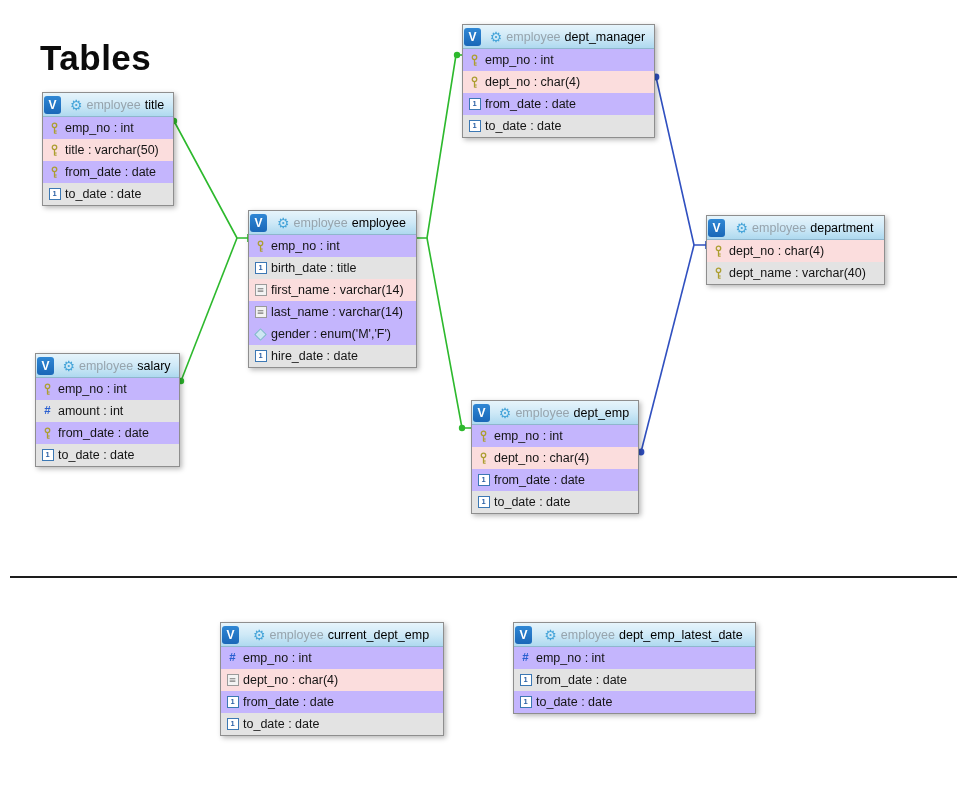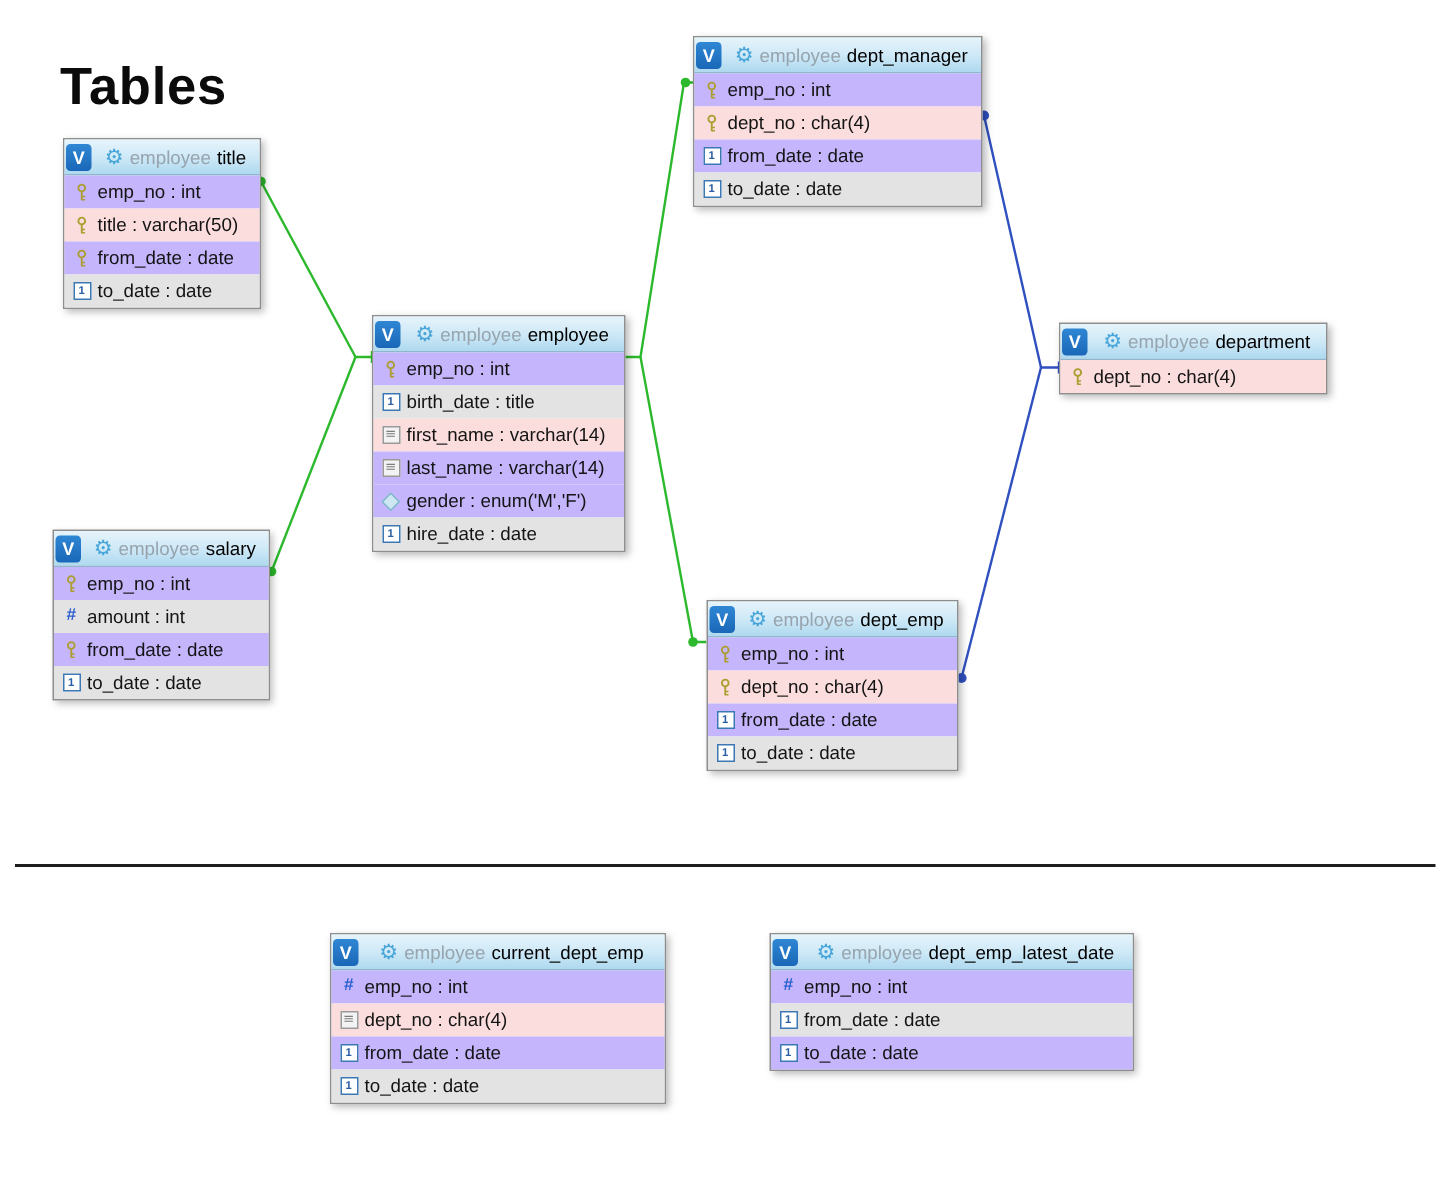--- a/index.html
+++ b/index.html
@@ -317,20 +317,31 @@
         <span class="ic">
           <svg width="9" height="13" viewBox="0 0 10 14">
             <circle cx="5" cy="3.5" r="2.5" fill="none" stroke="#ac9e30" stroke-width="1.4"></circle>
             <line x1="5" y1="6" x2="5" y2="12.5" stroke="#ac9e30" stroke-width="1.4"></line>
             <line x1="5" y1="9.8" x2="7.4" y2="9.8" stroke="#ac9e30" stroke-width="1.2"></line>
             <line x1="5" y1="12.2" x2="7.4" y2="12.2" stroke="#ac9e30" stroke-width="1.2"></line>
           </svg>
         </span>
         <span class="coltext">dept_no : char(4)</span>
       </div>
+    <div class="row bg-gray">
+        <span class="ic">
+          <svg width="9" height="13" viewBox="0 0 10 14">
+            <circle cx="5" cy="3.5" r="2.5" fill="none" stroke="#ac9e30" stroke-width="1.4"></circle>
+            <line x1="5" y1="6" x2="5" y2="12.5" stroke="#ac9e30" stroke-width="1.4"></line>
+            <line x1="5" y1="9.8" x2="7.4" y2="9.8" stroke="#ac9e30" stroke-width="1.2"></line>
+            <line x1="5" y1="12.2" x2="7.4" y2="12.2" stroke="#ac9e30" stroke-width="1.2"></line>
+          </svg>
+        </span>
+        <span class="coltext">dept_name : varchar(40)</span>
+      </div>
   </div>
 
   <div class="entity" style="left:220px;top:622px;width:222px;">
     <div class="ehead">
       <span class="vbadge">V</span>
       <span class="htext">
           <span class="gear">⚙</span>
           <span class="schema">employee</span>
           <span class="tname">current_dept_emp</span>
         </span>

